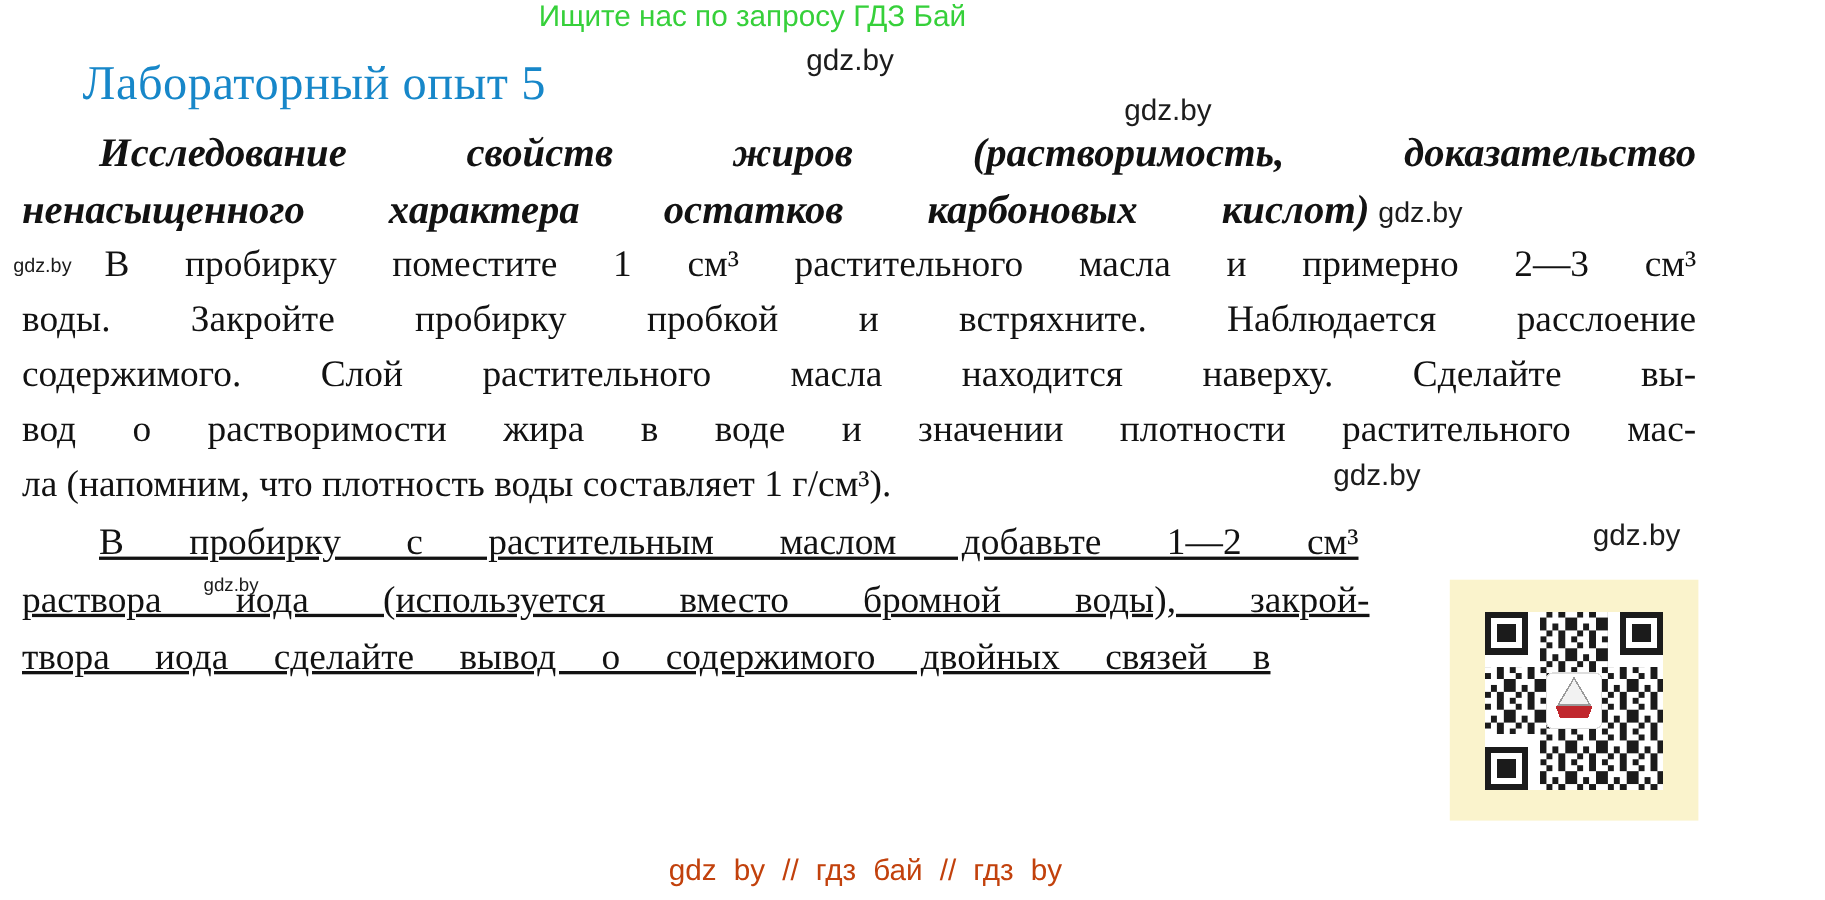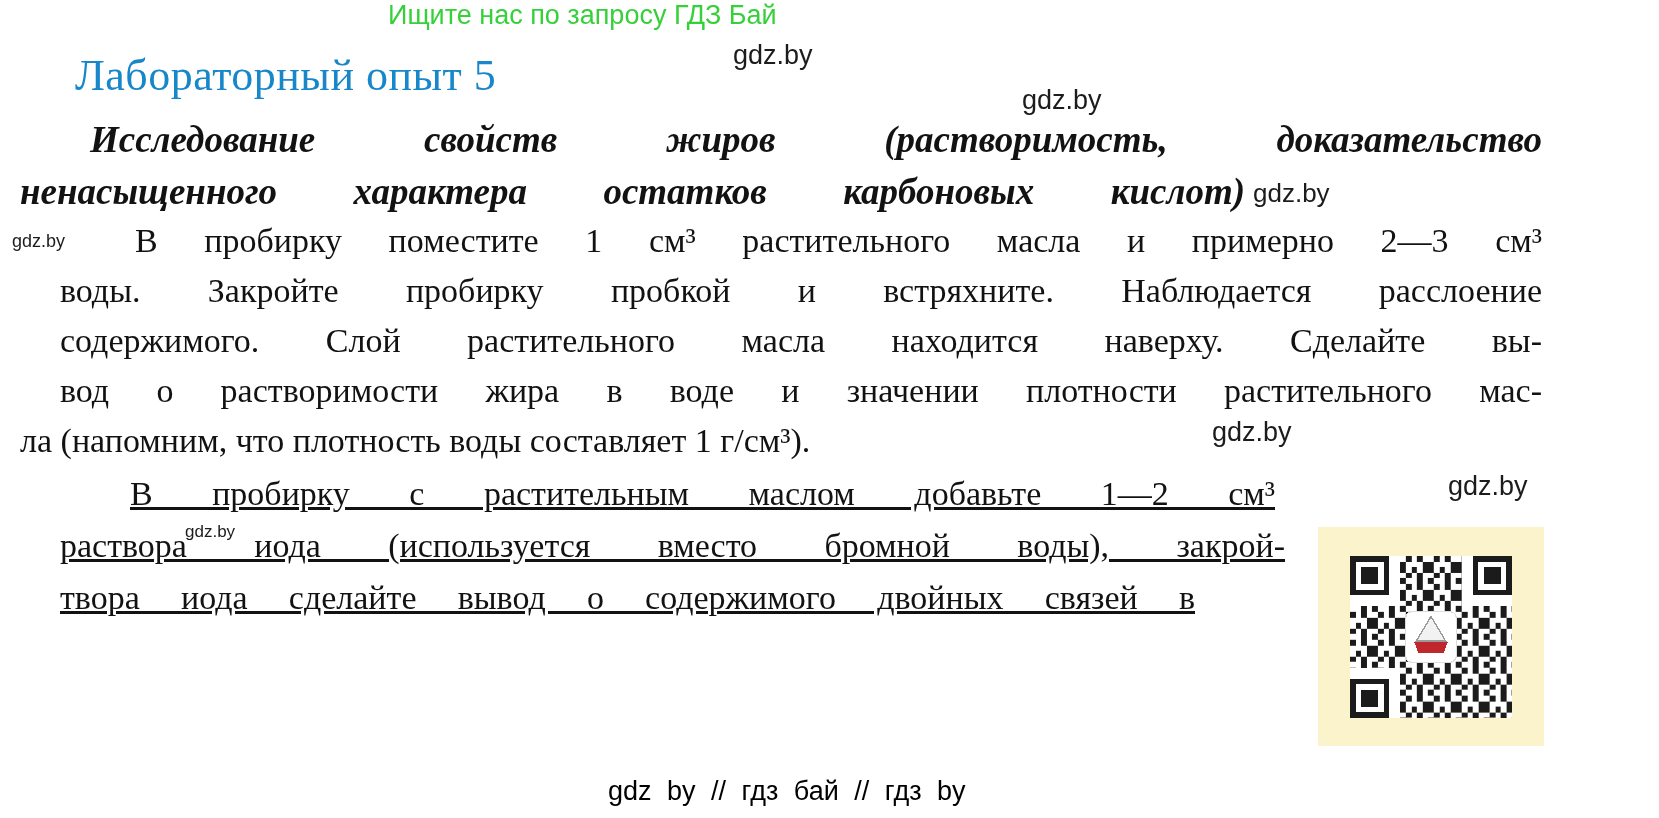--- a/index.html
+++ b/index.html
@@ -8,21 +8,21 @@
     width:1659px;height:818px;
     background:#ffffff;
     font-family:"Liberation Serif","DejaVu Serif",serif;
     color:#121212;
     overflow:hidden;
   }
   
   .promo{
     position:absolute;left:388px;top:0px;width:592px;
     font-family:"Liberation Sans","DejaVu Sans",sans-serif;
-    font-size:27px;color:#36d03a;text-align:left;
+    font-size:27px;color:#36d03a;text-align:center;
   }
   .wm{
     position:absolute;
     font-family:"Liberation Sans","DejaVu Sans",sans-serif;
     color:#1c1c1c;font-size:27px;white-space:nowrap;
   }
   .wm-top{left:733px;top:40px;}
   .wm-upper-right{left:1022px;top:85px;}
   .wm-title-end{left:1253px;top:178px;font-size:26px;}
   .wm-para1-left{left:12px;top:231px;font-size:18px;}
@@ -42,41 +42,41 @@
   
   .title-block{position:absolute;left:20px;top:114px;width:1522px;
     font-weight:bold;font-style:italic;font-size:37px;}
   .title-line{height:52px;line-height:52px;white-space:nowrap;}
   .title-line.j{white-space:normal;text-align:justify;text-align-last:justify;}
   .title-line.l1{text-indent:70px;}
   .title-line.l2{width:1225px;}
   
   .para{position:absolute;font-size:34px;}
   .para .line{line-height:50px;height:50px;}
-  .jline{text-align:justify;text-align-last:justify;margin-left:40px;}
+  .jline{text-align:justify;text-align-last:justify;}
   .para1{left:20px;top:216px;width:1522px;}
   .para1 .line.first{text-indent:75px;}
   .para2{left:20px;top:468px;width:1245px;text-decoration:underline;}
   .para2 .line{line-height:52px;height:52px;}
   .para2 .line.first{text-indent:70px;width:1215px;}
   .para2 .w2{width:1225px;}
   .para2 .w3{width:1140px;}
   .para2 .w4{width:1135px;}
   
   .qr-panel{
     position:absolute;left:1318px;top:527px;width:226px;height:219px;
     background:#faf3cc;
     display:flex;align-items:center;justify-content:center;
   }
   .qr-panel svg{width:162px;height:170px;}
   
   .footer{
     position:absolute;left:608px;top:776px;
     font-family:"Liberation Sans","DejaVu Sans",sans-serif;
-    font-size:27px;color:#000000;word-spacing:8px;white-space:nowrap;
+    font-size:27px;color:#c2410c;word-spacing:8px;white-space:nowrap;
   }
 </style>
 </head>
 <body>
 
 <div class="page">
 
   <div class="promo">Ищите нас по запросу ГДЗ Бай</div>
 
   <div class="wm wm-top">gdz.by</div>

